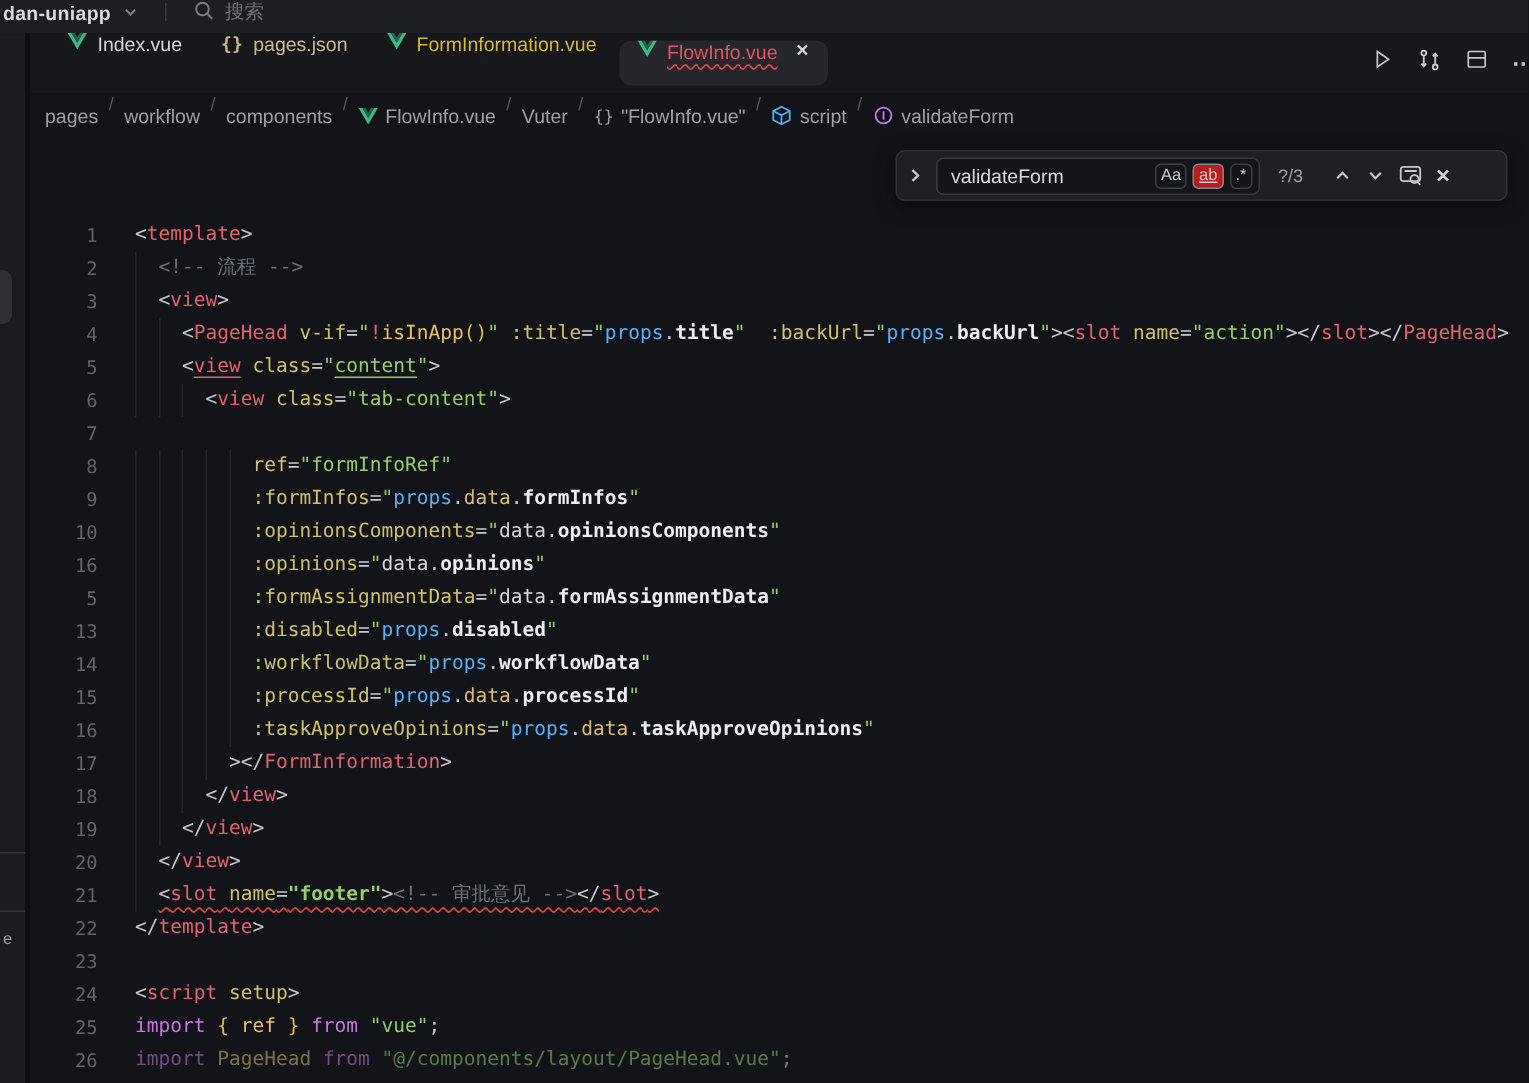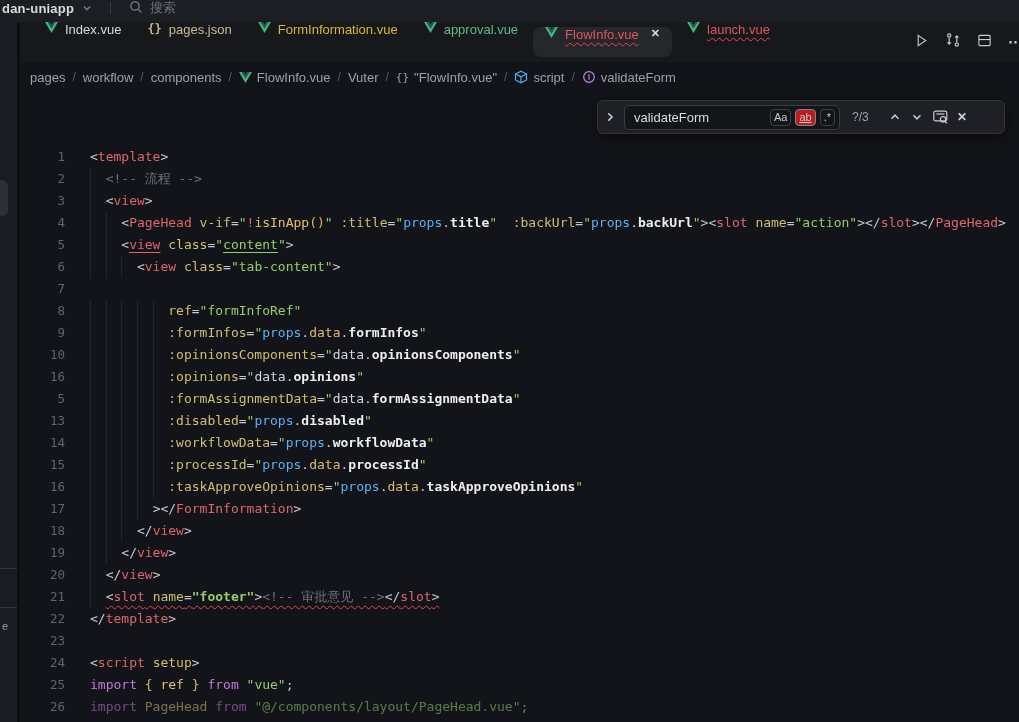--- a/index.html
+++ b/index.html
@@ -36,21 +36,21 @@
        text-decoration-thickness:1px;text-underline-offset:3px}
   .tclose{color:#d8dade;font-size:11px;font-weight:700;margin-left:5px}
   .ticon{display:flex;align-items:center}
   .jbr{font-family:"DejaVu Sans Mono","Liberation Mono",monospace;font-weight:700;font-size:12px}
   .tab .jbr{color:#c6b98e}
   .actions{margin-left:auto;display:flex;align-items:center;gap:16px;margin-right:-6px}
   .actions>span{display:flex;align-items:center}
   .more{color:#c7c9ce;font-size:15px;letter-spacing:2px;font-weight:700}
 
   
-  .breadcrumb{height:30px;display:flex;align-items:center;padding-left:10px;font-size:13px;
+  .breadcrumb{height:30px;display:flex;padding-left:10px;font-size:13px;
               color:#9da0a7;gap:7px;white-space:nowrap}
   .bc-sep{color:#565960;font-size:12px}
   .bc-item{display:flex;align-items:center;gap:5px}
   .breadcrumb .jbr{color:#9da0a7;font-weight:400;font-size:11px}
 
   
   .editor{position:relative;height:630px}
   .code{padding-top:54px}
   .row{display:flex;height:22px;line-height:22px;
        font-family:"DejaVu Sans Mono","Liberation Mono",monospace;font-size:13px}
@@ -150,48 +150,30 @@
         </div>
         <div class="tab">
           <span class="ticon">
             <svg width="13" height="11" viewBox="0 0 14 12">
               <path fill="#40b883" d="M0 0h2.8L7 7.1 11.2 0H14L7 12z"></path>
               <path fill="#295f4e" d="M2.8 0 7 7.1 11.2 0H8.9L7 3.3 5.1 0z"></path>
             </svg>
           </span>
           <span class="tlabel" style="color:#d4b838">FormInformation.vue</span>
         </div>
-        <div class="tab">
-          <span class="ticon">
-            <svg width="13" height="11" viewBox="0 0 14 12">
-              <path fill="#40b883" d="M0 0h2.8L7 7.1 11.2 0H14L7 12z"></path>
-              <path fill="#295f4e" d="M2.8 0 7 7.1 11.2 0H8.9L7 3.3 5.1 0z"></path>
-            </svg>
-          </span>
-          <span class="tlabel" style="color:#5ebd86">approval.vue</span>
-        </div>
         <div class="tab active">
           <span class="ticon">
             <svg width="13" height="11" viewBox="0 0 14 12">
               <path fill="#40b883" d="M0 0h2.8L7 7.1 11.2 0H14L7 12z"></path>
               <path fill="#295f4e" d="M2.8 0 7 7.1 11.2 0H8.9L7 3.3 5.1 0z"></path>
             </svg>
           </span>
           <span class="tlabel sqt" style="color:#e0565e">FlowInfo.vue</span>
           <span class="tclose">✕</span>
         </div>
-        <div class="tab">
-          <span class="ticon">
-            <svg width="13" height="11" viewBox="0 0 14 12">
-              <path fill="#40b883" d="M0 0h2.8L7 7.1 11.2 0H14L7 12z"></path>
-              <path fill="#295f4e" d="M2.8 0 7 7.1 11.2 0H8.9L7 3.3 5.1 0z"></path>
-            </svg>
-          </span>
-          <span class="tlabel sqt" style="color:#e0565e">launch.vue</span>
-        </div>
       </div>
     <div class="actions">
         <span>
           <span><svg width="15" height="15" viewBox="0 0 16 16" fill="none" stroke="#c7c9ce" stroke-width="1.2">
               <path d="M4.5 2.5 12.5 8 4.5 13.5Z"></path>
             </svg></span>
         </span>
         <span>
           <span><svg width="16" height="16" viewBox="0 0 16 16" fill="none" stroke="#c7c9ce" stroke-width="1.2">
               <circle cx="4.2" cy="3.4" r="1.6"></circle>

